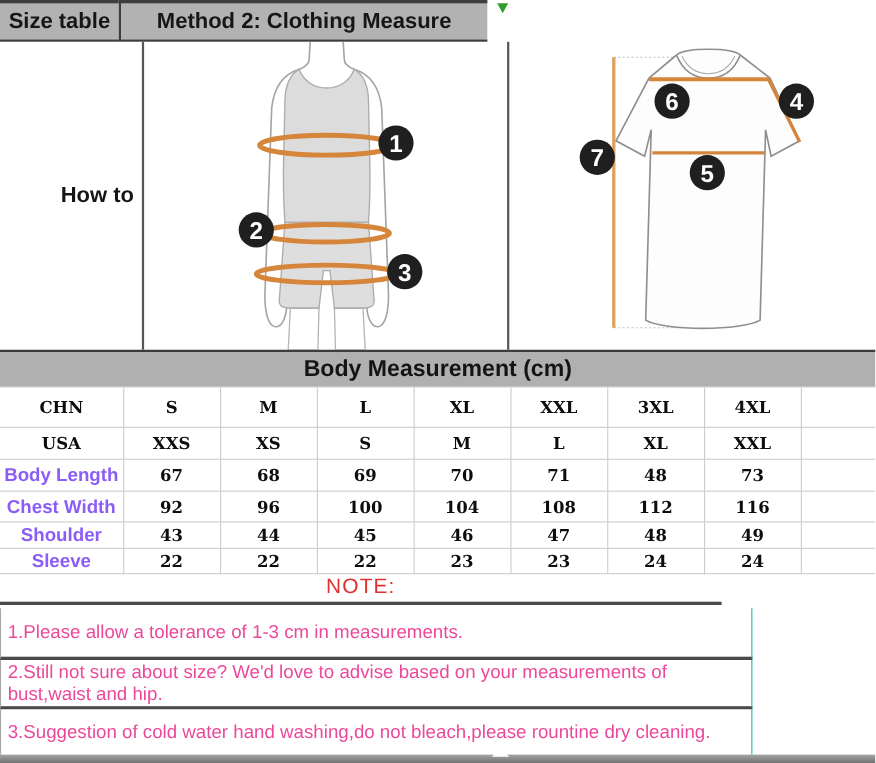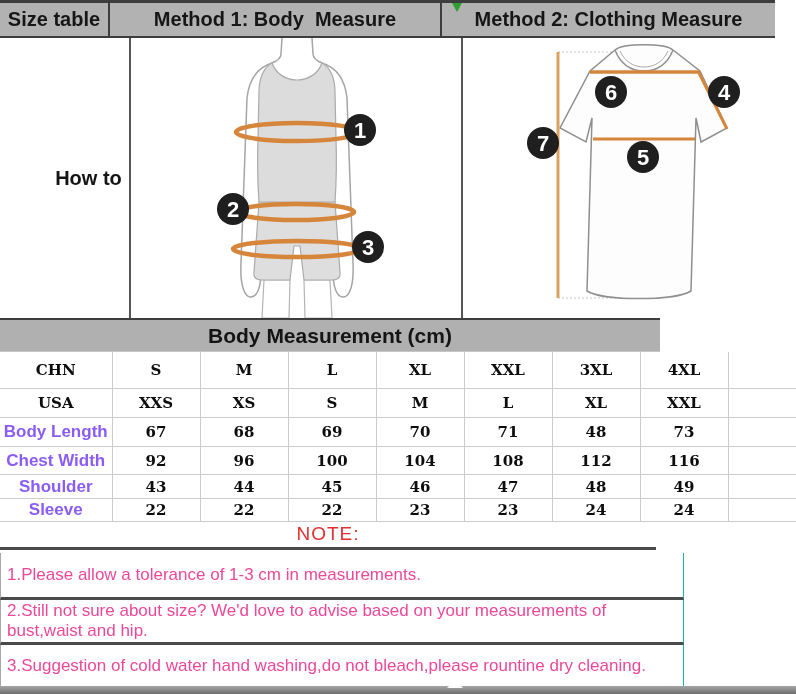--- a/index.html
+++ b/index.html
@@ -20,21 +20,21 @@
 
   
   .diagram-row{position:absolute;top:38px;left:0;width:796px;height:280px;display:flex;background:#fff;}
   .dcell{box-sizing:border-box;height:280px;}
   .dc1{width:129px;display:flex;flex-direction:column;justify-content:center;align-items:center;
        font-size:20px;font-weight:bold;line-height:42px;color:#151515;padding-left:48px;}
   .dc2{width:332px;border-left:2px solid #565656;}
   .dc3{width:335px;border-left:2px solid #565656;}
 
   
-  .band{position:absolute;top:318px;left:0;width:660px;height:34px;box-sizing:border-box;
+  .band{position:absolute;top:318px;left:0;width:796px;height:34px;box-sizing:border-box;
         background:#b0b0b0;border-top:2px solid #3d3d3d;border-bottom:1px solid #c6c6c6;
         text-align:center;line-height:31px;font-size:21px;font-weight:bold;color:#141414;}
 
   
   table.sizes{position:absolute;top:352px;left:0;width:796px;border-collapse:collapse;table-layout:fixed;}
   table.sizes td{border:1px solid #ccc;text-align:center;padding:0;overflow:hidden;}
   table.sizes tr:first-child td{border-top:none;}
   table.sizes td:first-child{border-left:none;}
   table.sizes td:last-child{border-right:none;}
   tr.r0 td{height:36px;} tr.r1 td{height:28px;} tr.r2 td{height:28px;}
@@ -62,21 +62,20 @@
 
   svg{display:block;}
 </style>
 </head>
 <body>
 
 <div class="page">
 
   <div class="header-row">
     <div class="hcell hc1">Size table</div>
-    <div class="hcell hc2">Method 1: Body  Measure</div>
     <div class="hcell hc3">Method 2: Clothing Measure</div>
     <div class="green-tri"></div>
   </div>
 
   <div class="diagram-row">
     <div class="dcell dc1">
       <div>How to</div>
     </div>
 
     <div class="dcell dc2">

